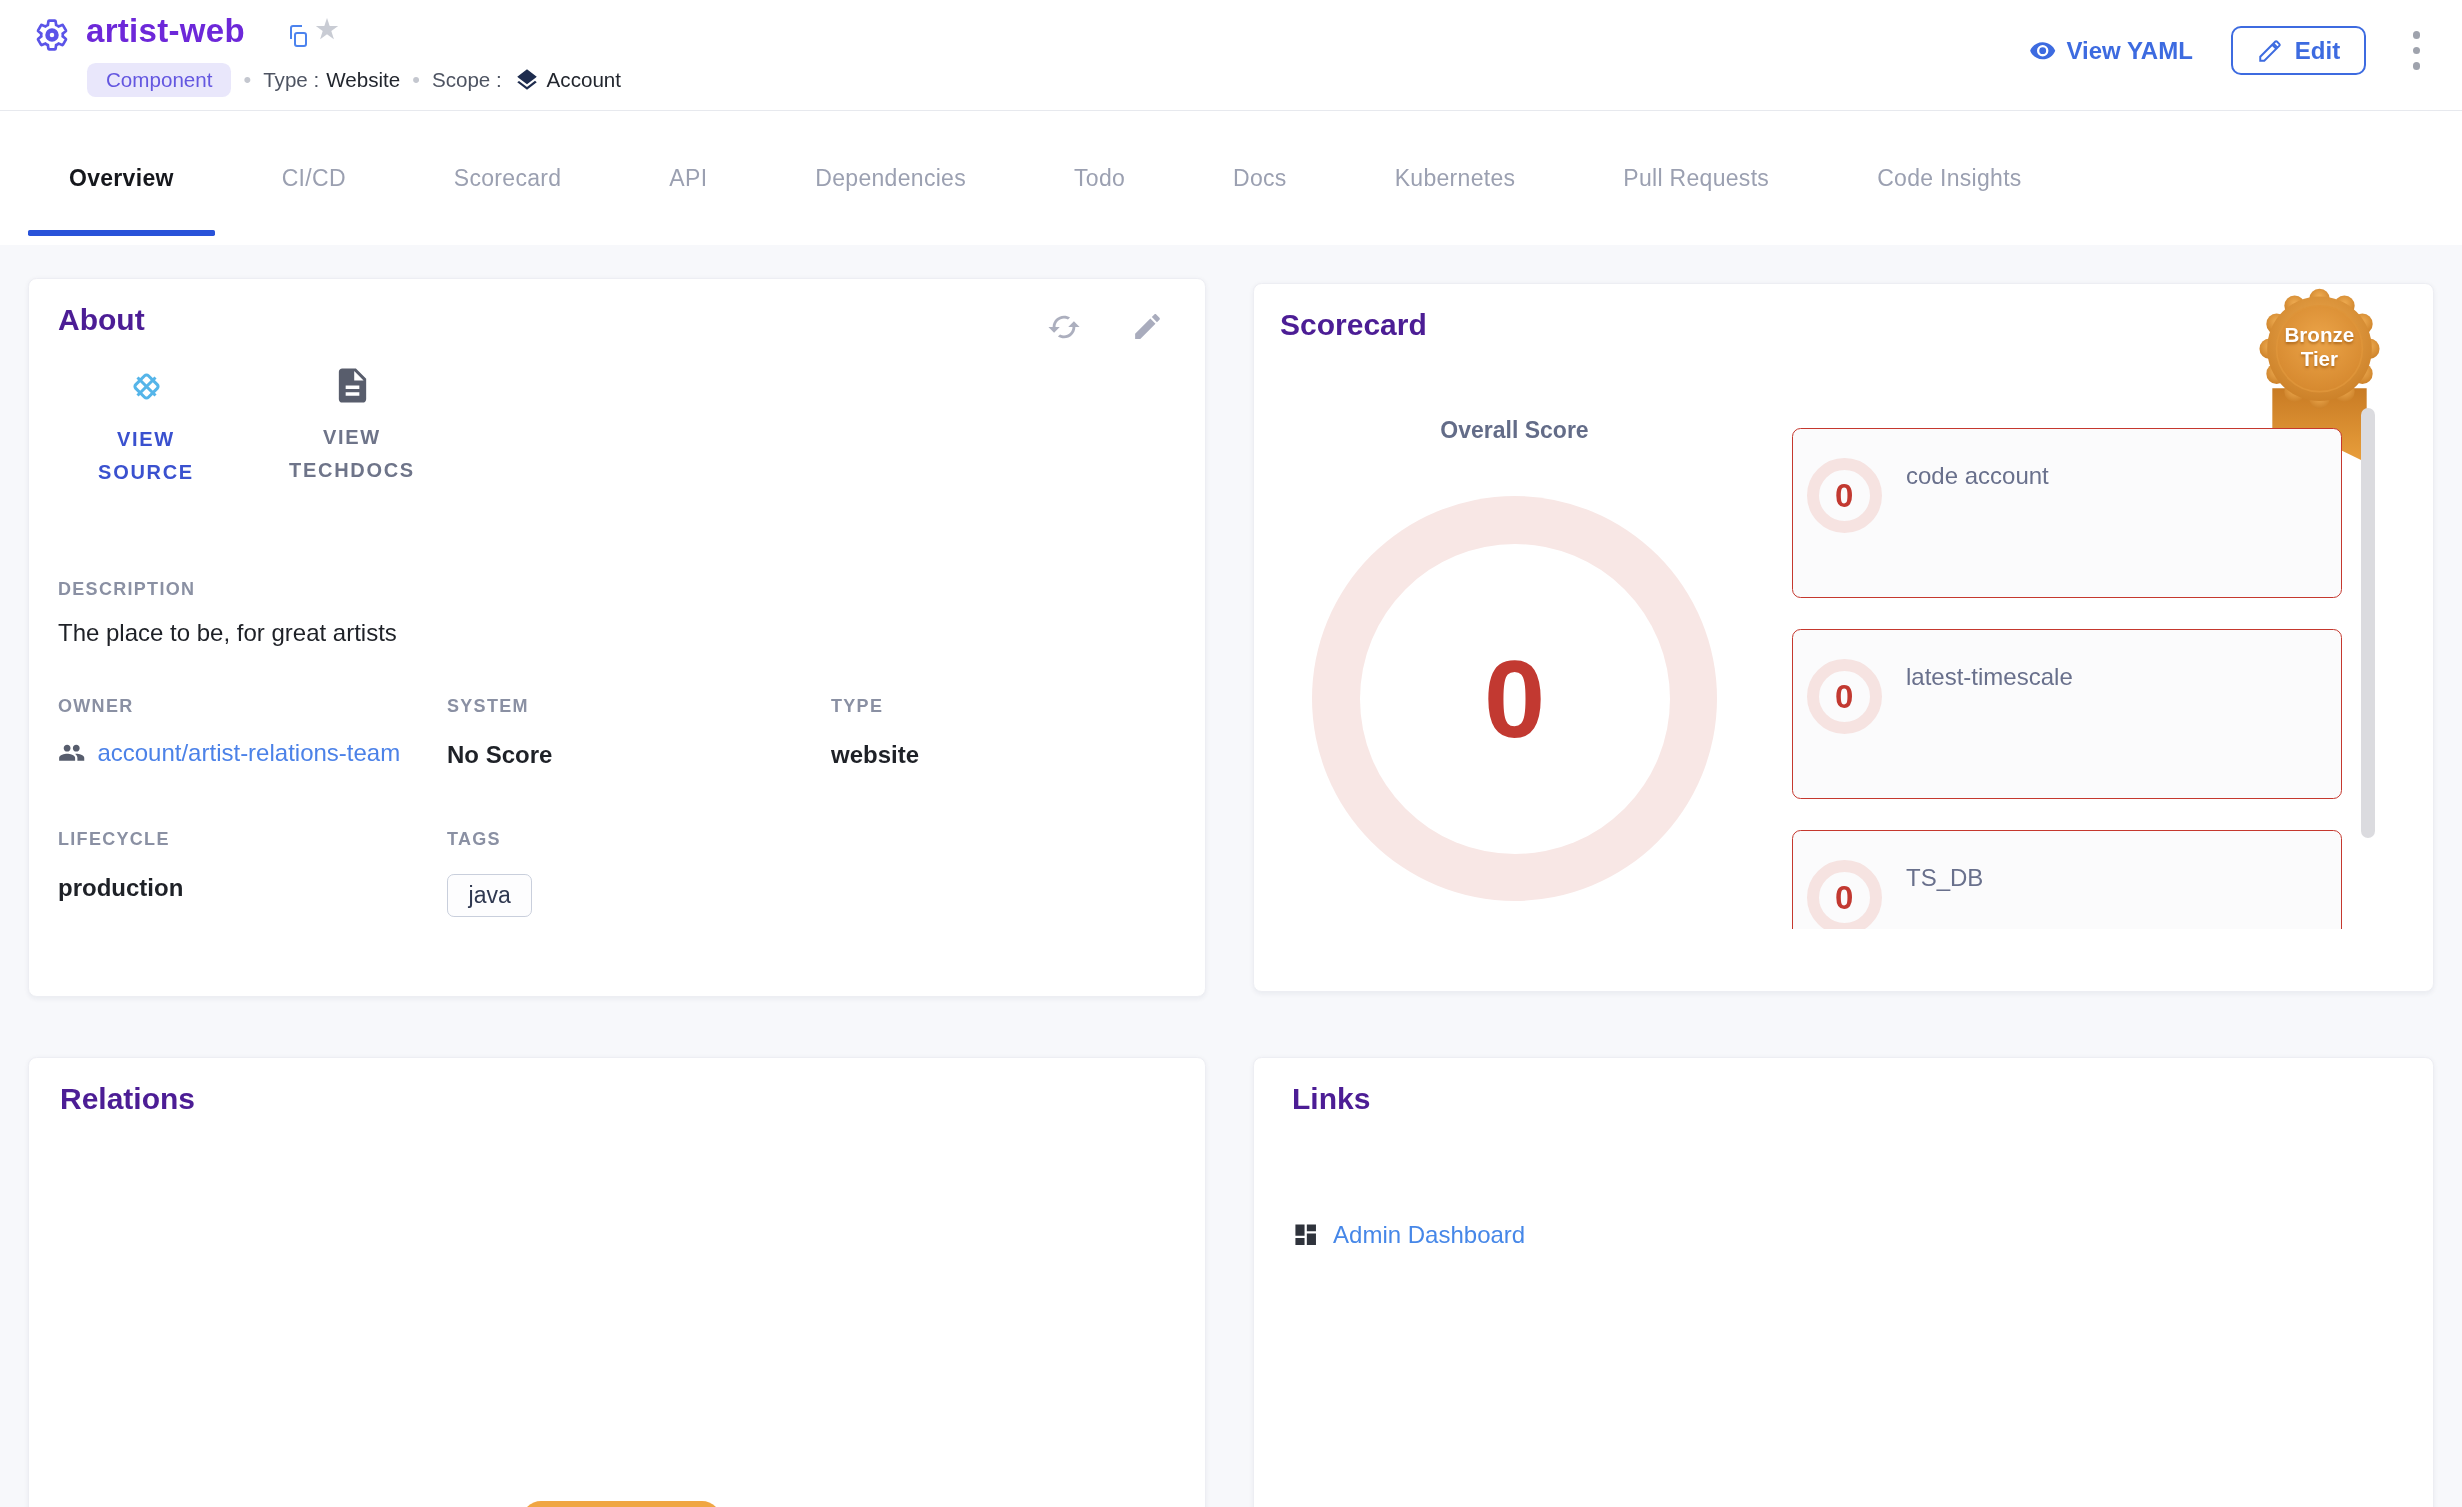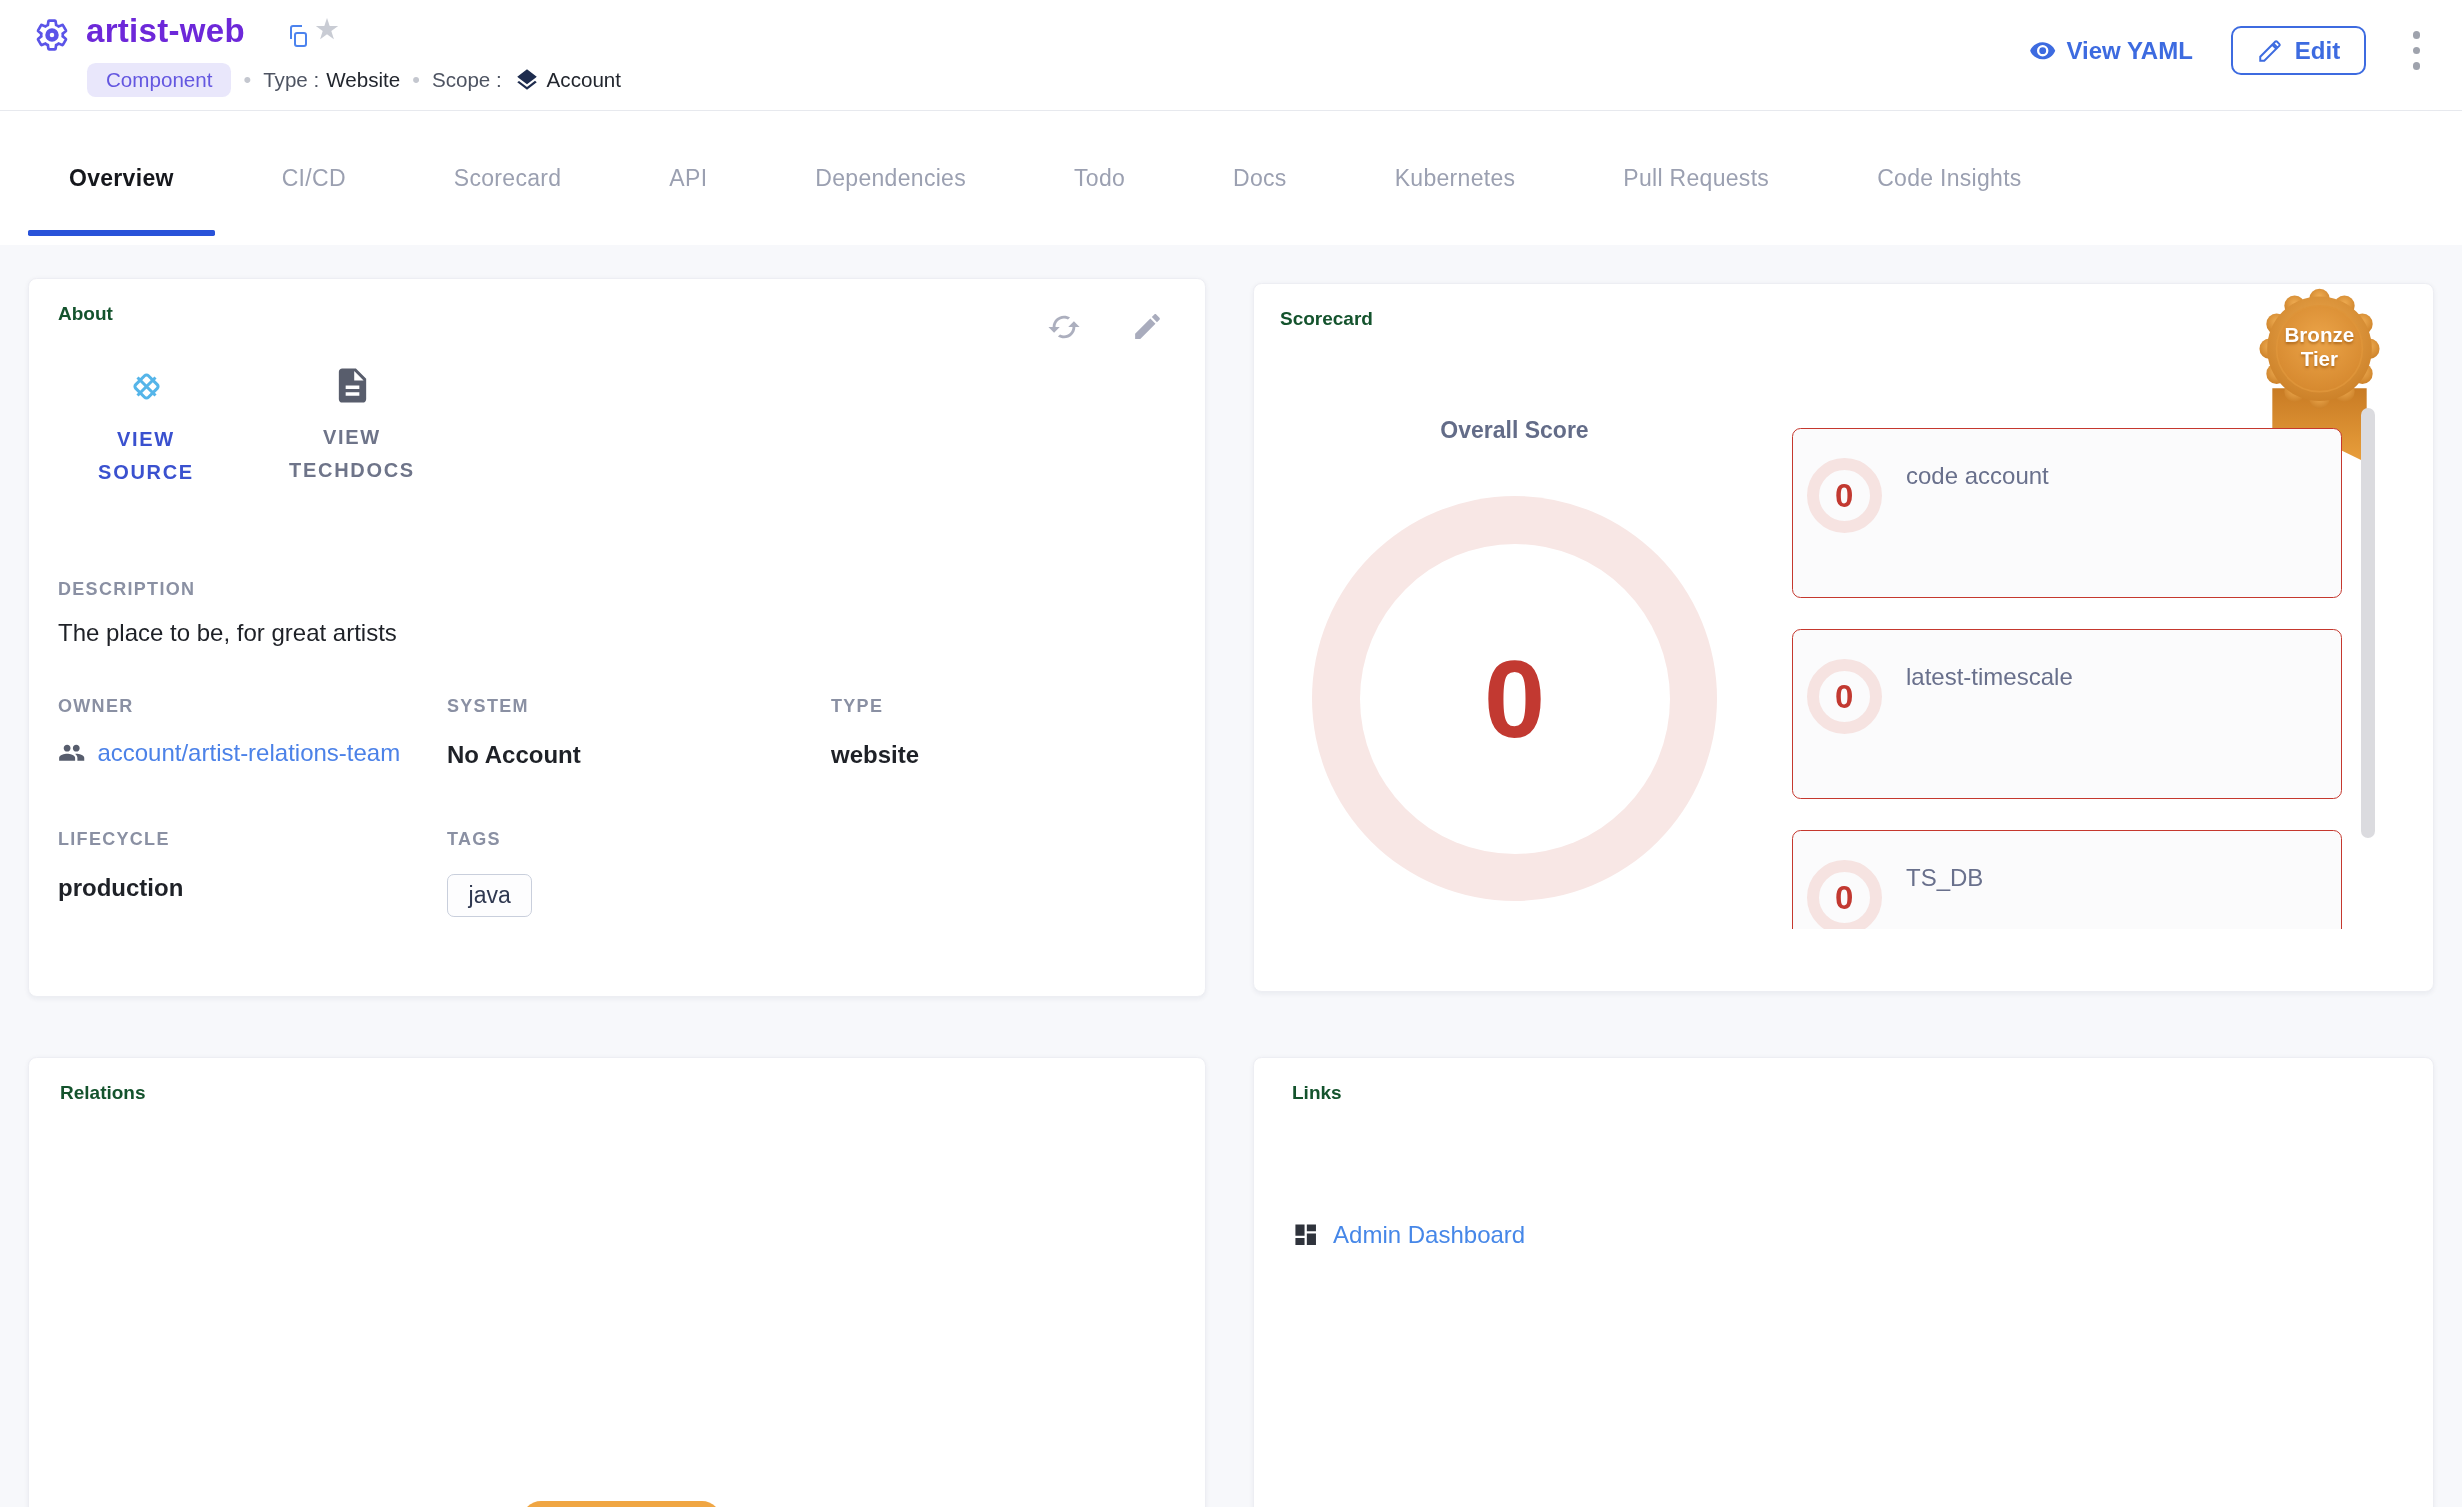--- a/index.html
+++ b/index.html
@@ -48,21 +48,21 @@
   .tab.active { color:#15171C; font-weight:bold; }
   .tab.active::after {
     content:""; position:absolute; left:0; right:0; bottom:8.6px; height:6px;
     background:#2953D9; border-radius:1.7px;
   }
   
   .card {
     position:absolute; background:#FFFFFF; border:0.9px solid #EDEEF3; border-radius:8.6px;
     box-shadow:0 1.7px 5.1px rgba(25,35,60,.06);
   }
-  .card-title { position:absolute; font-size:19px; font-weight:bold; color:#14532d; }
+  .card-title { position:absolute; font-size:30px; font-weight:bold; color:#4c1d95; }
   #about-card     { left:28px;   top:278px;  width:1178px; height:719px; }
   #scorecard-card { left:1253px; top:283px;  width:1181px; height:709px; }
   #relations-card { left:28px;   top:1057px; width:1178px; height:480px; }
   #links-card     { left:1253px; top:1057px; width:1181px; height:480px; }
   
   .about-topicons { position:absolute; top:31px; right:41px; display:flex; gap:50px; }
   .about-topicons .icon-btn { cursor:pointer; }
   .about-actions { position:absolute; left:44px; top:86px; display:flex; gap:60px; }
   .action-col { display:flex; flex-direction:column; align-items:center; width:146px; cursor:pointer; }
   .action-col .alabel { margin-top:15.4px; text-align:center; font-size:20px; font-weight:bold; letter-spacing:1.7px; line-height:33px; }
@@ -231,21 +231,21 @@
     <div class="f-label">OWNER</div>
     <div class="owner-row">
       <svg width="27.4" height="27.4" viewBox="0 0 24 24" fill="#575D6D">
           <path d="M16 11c1.66 0 2.99-1.34 2.99-3S17.66 5 16 5c-1.66 0-3 1.34-3 3s1.34 3 3 3zm-8 0c1.66 0 2.99-1.34 2.99-3S9.66 5 8 5C6.34 5 5 6.34 5 8s1.34 3 3 3zm0 2c-2.33 0-7 1.17-7 3.5V19h14v-2.5c0-2.33-4.67-3.5-7-3.5zm8 0c-.29 0-.62.02-.97.05 1.16.84 1.97 1.97 1.97 3.45V19h6v-2.5c0-2.33-4.67-3.5-7-3.5z"></path>
         </svg>
       <span class="owner-link">account/artist-relations-team</span>
     </div>
   </div>
   <div class="col-system">
     <div class="f-label">SYSTEM</div>
-    <div class="f-value bold-val">No Account</div>
+    <div class="f-value bold-val">No Score</div>
   </div>
   <div class="col-type">
     <div class="f-label">TYPE</div>
     <div class="f-value bold-val">website</div>
   </div>
   <div class="col-lifecycle">
     <div class="f-label">LIFECYCLE</div>
     <div class="f-value bold-val">production</div>
   </div>
   <div class="col-tags">

